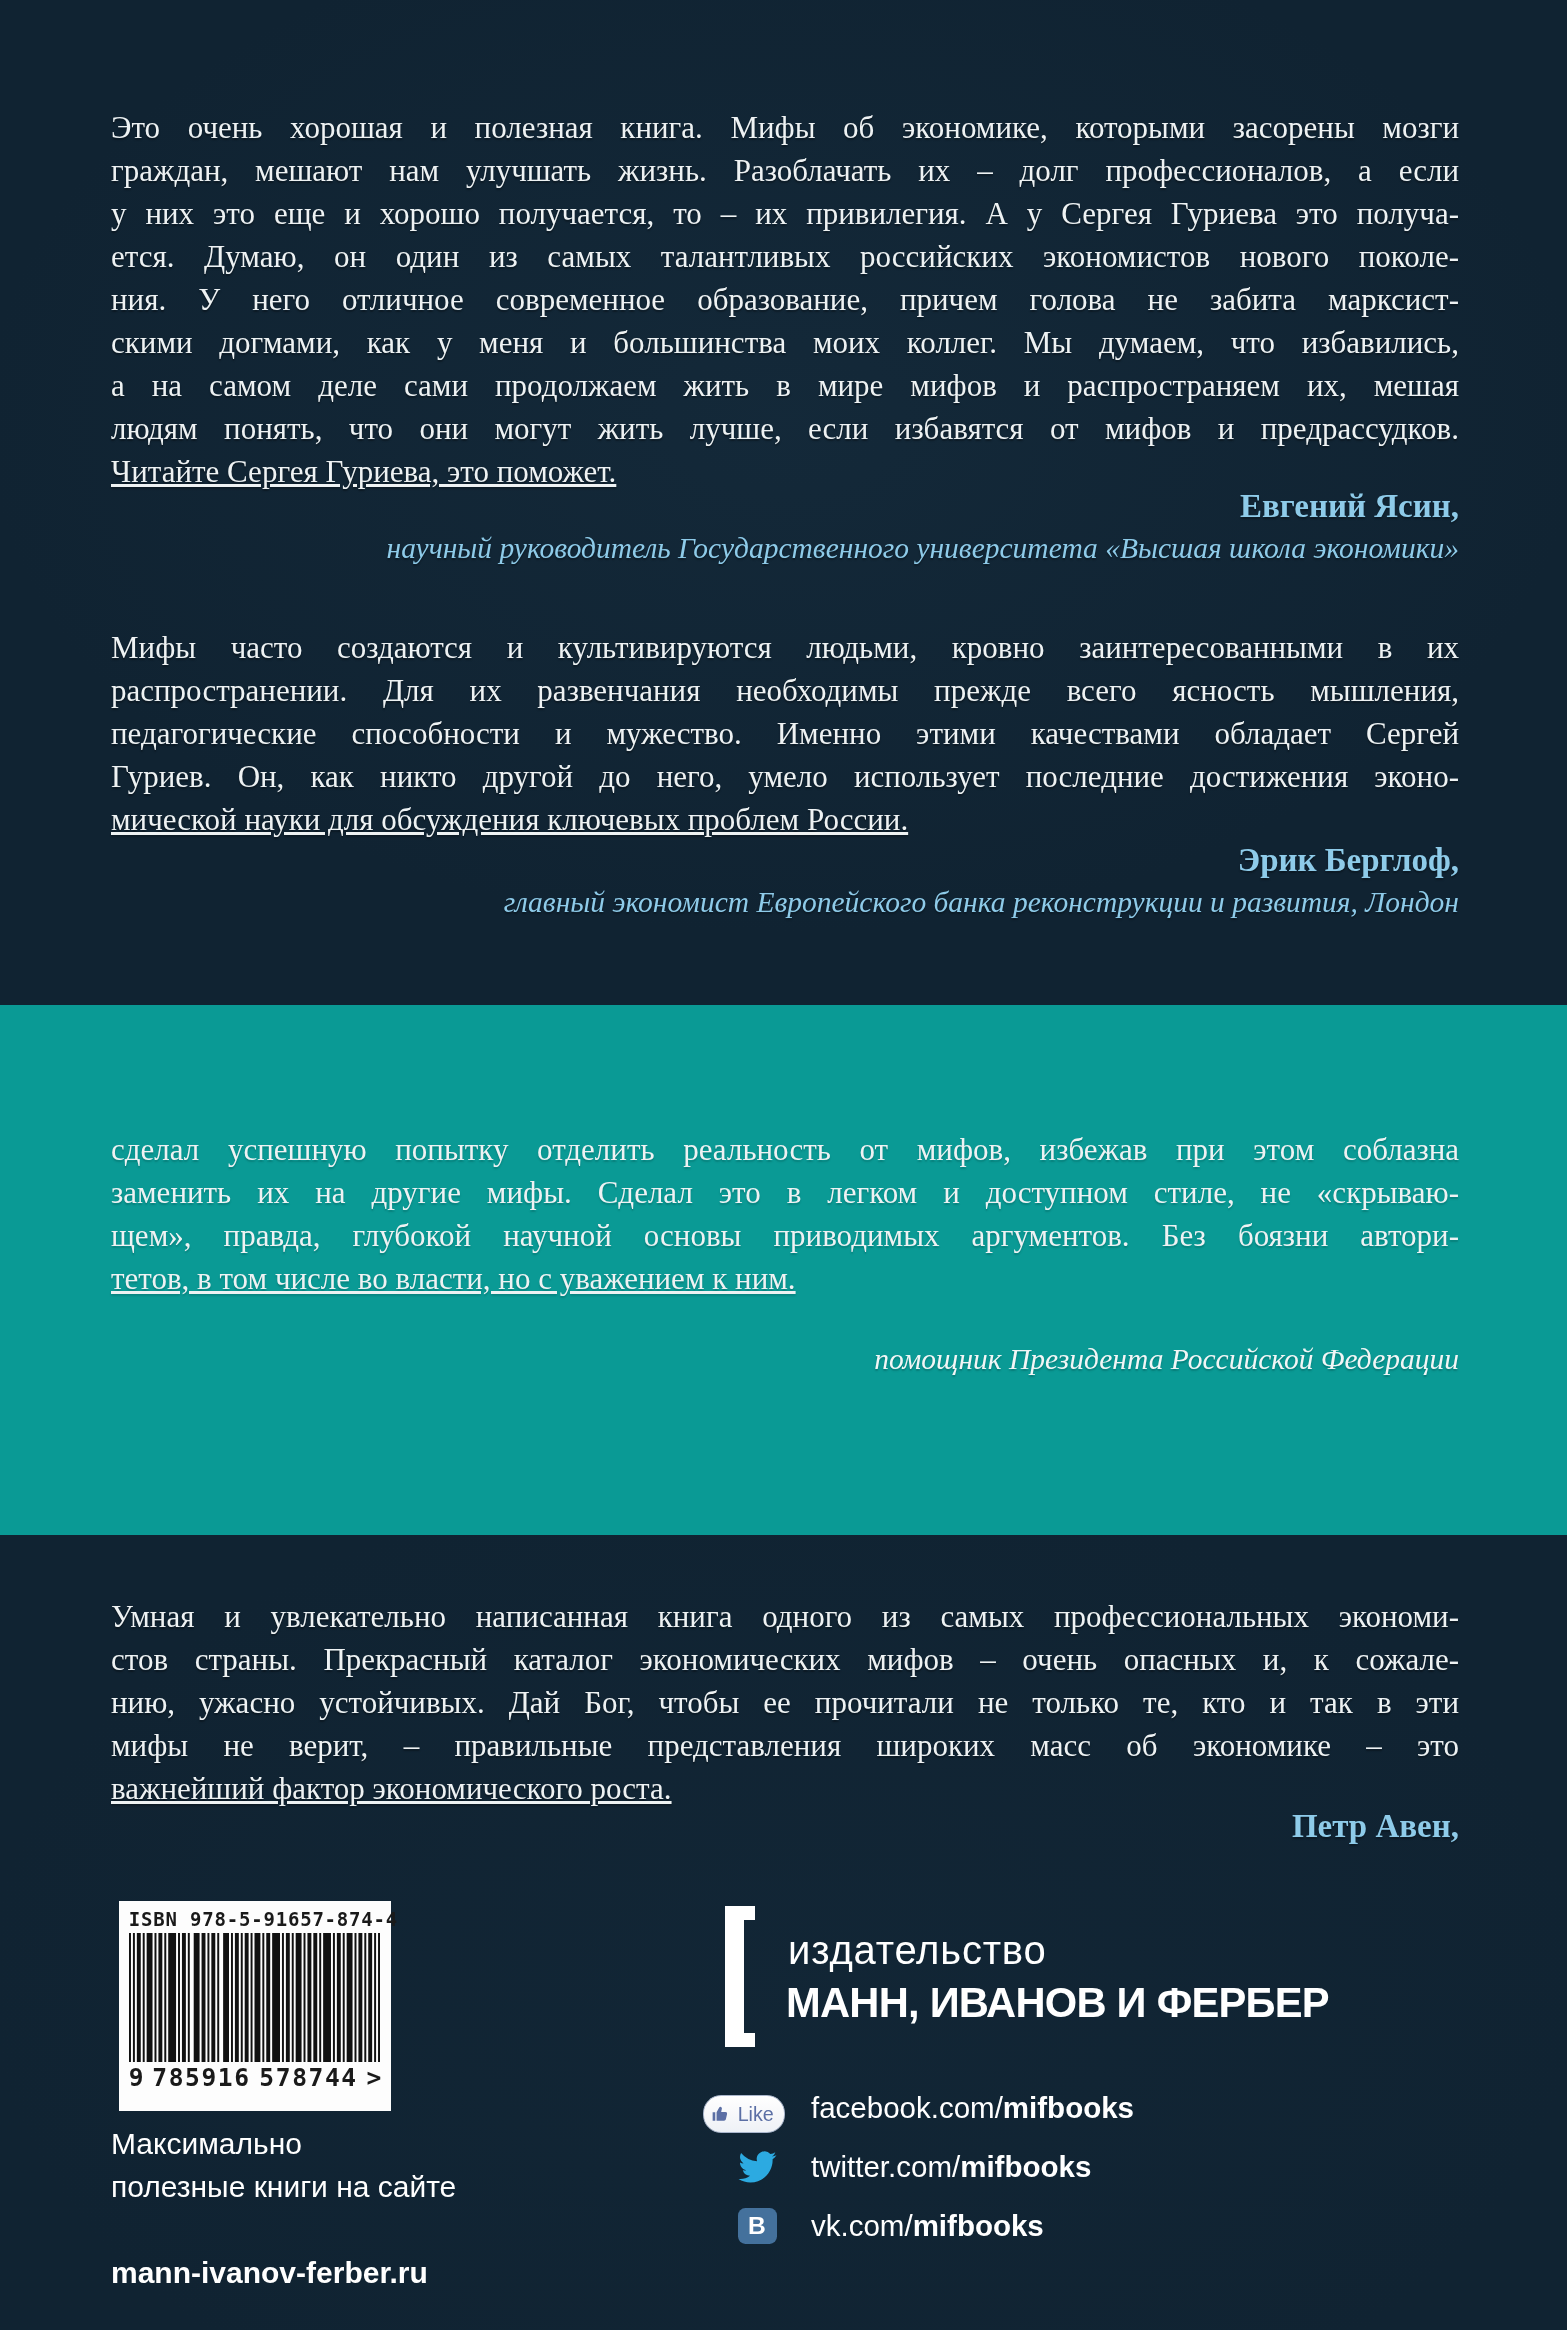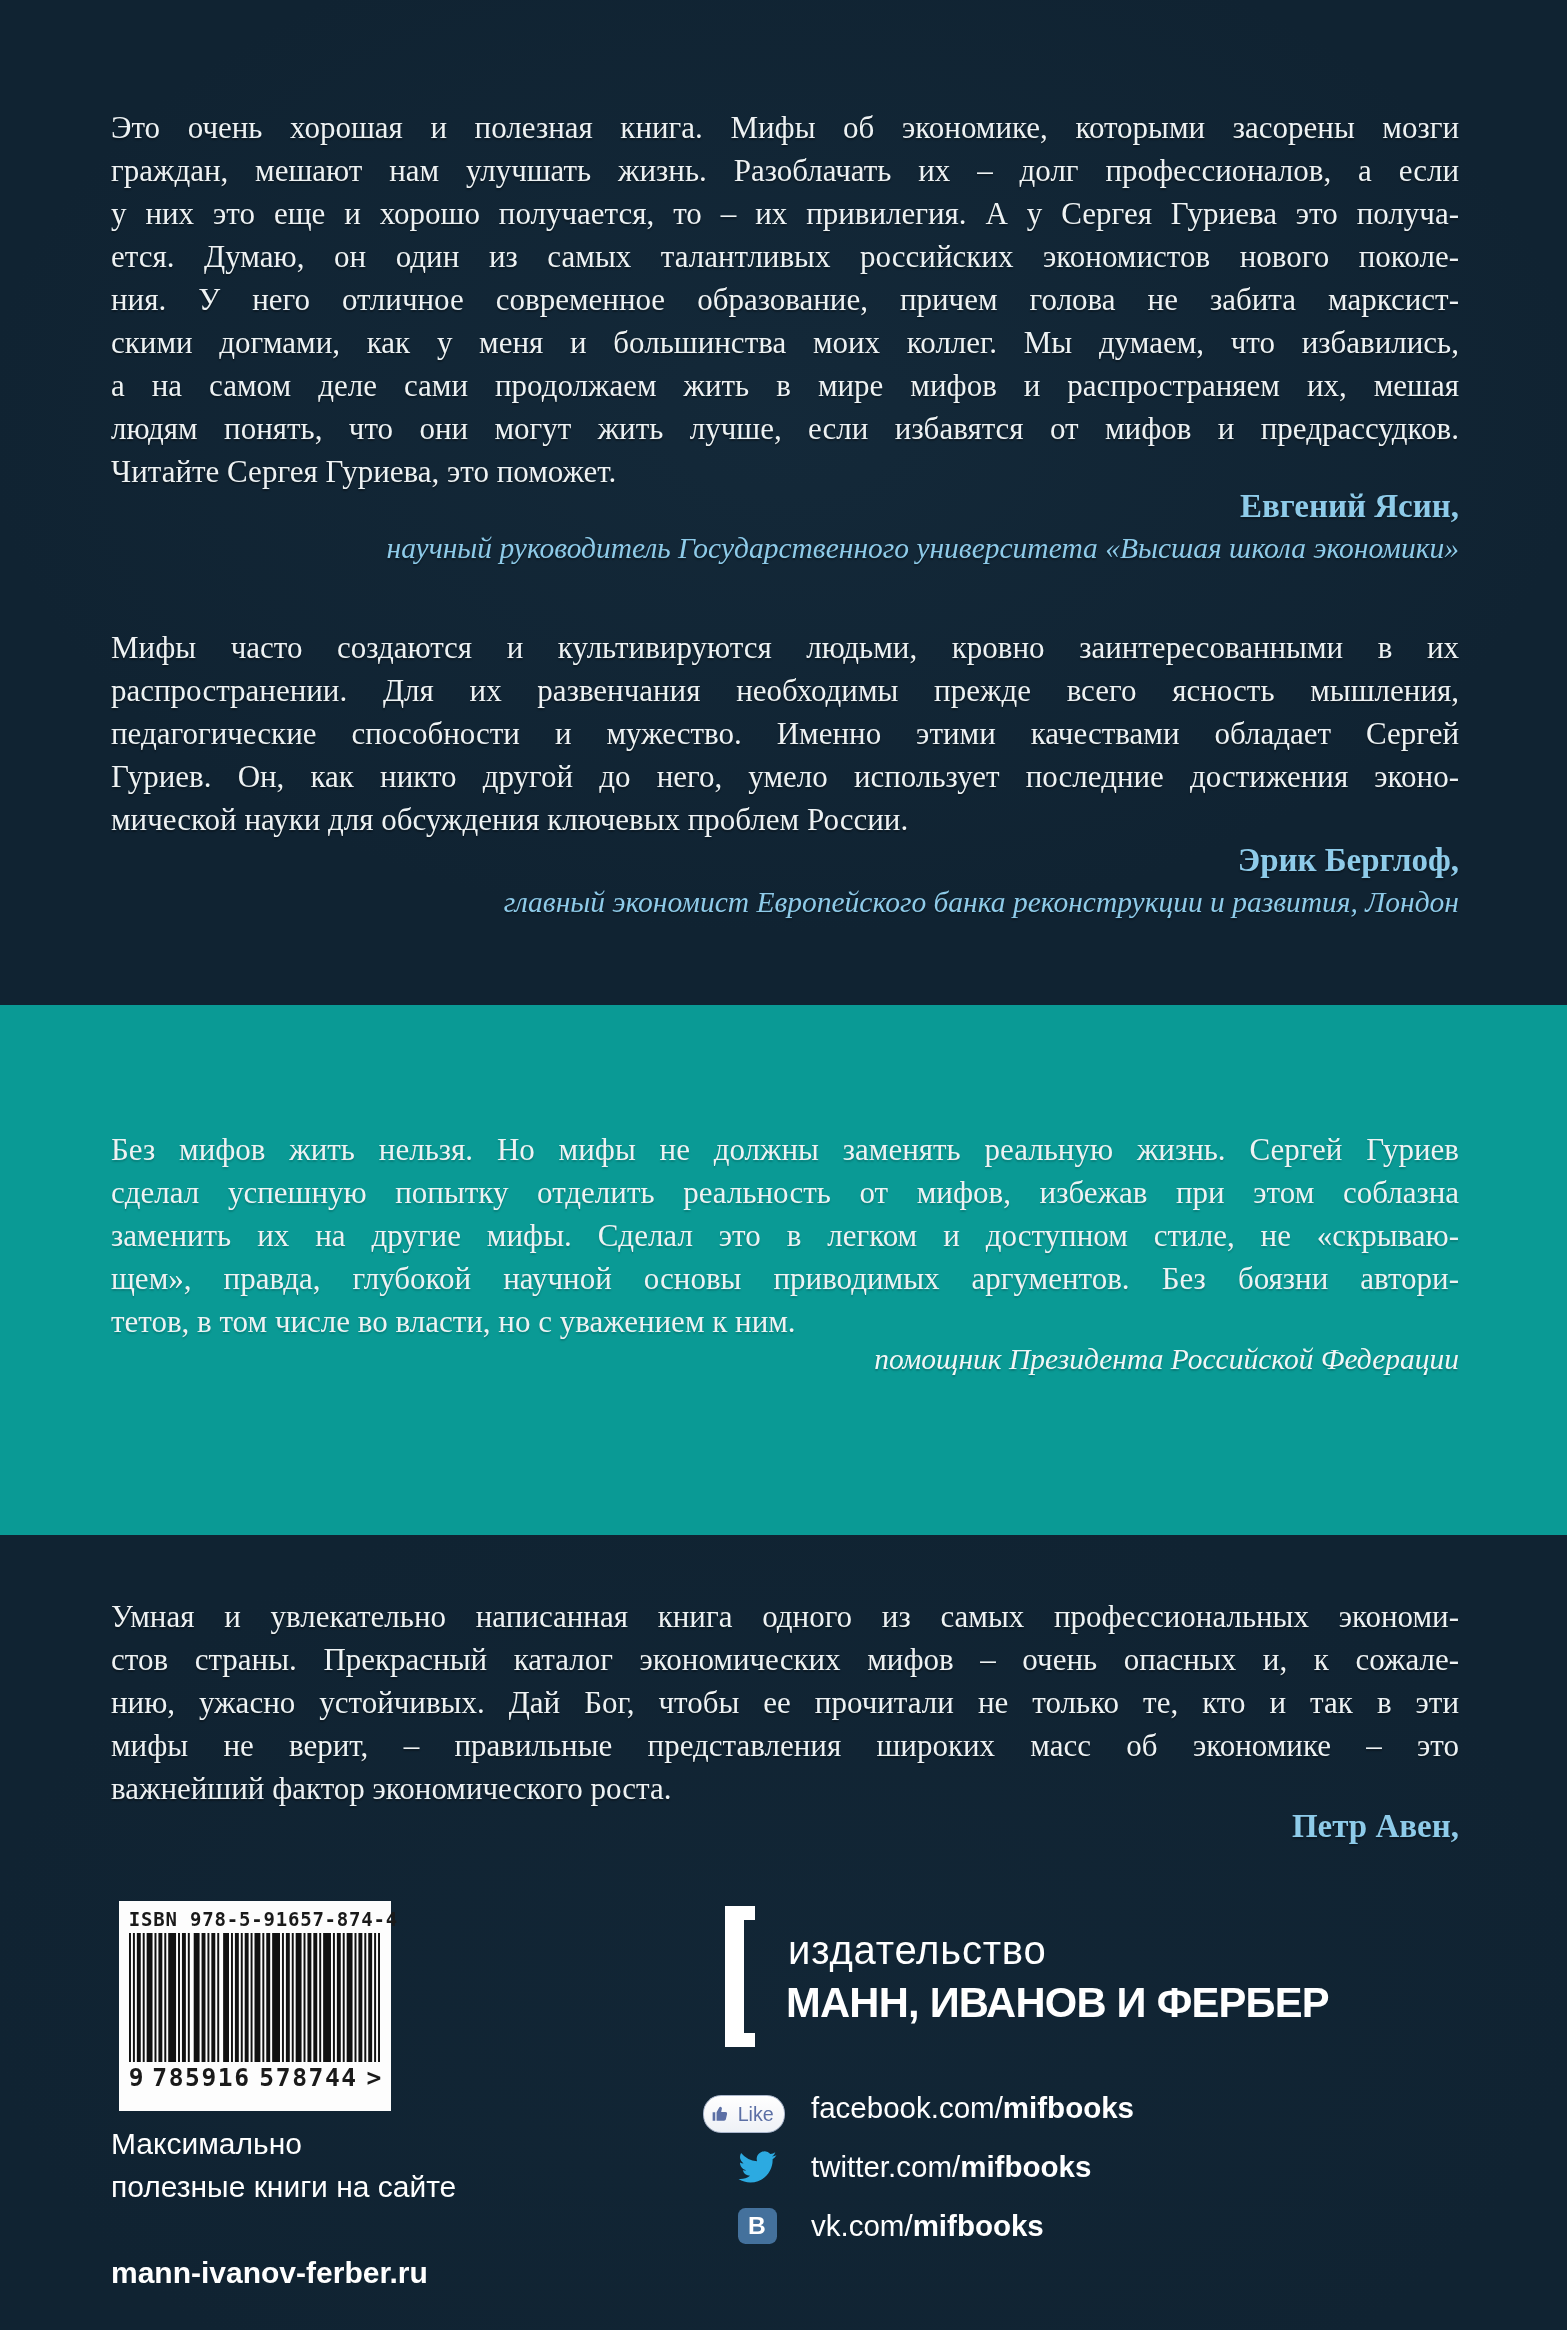--- a/index.html
+++ b/index.html
@@ -26,21 +26,21 @@
 
   
   .quote-para {
     position:absolute; left:111px; width:1348px;
     font-family:"Liberation Serif", serif;
     font-size:31px; line-height:43px; font-weight:400;
     color:#eef2f3;
     text-shadow:0 1.6px 1.6px rgba(0,0,0,.35);
   }
   .quote-para .pline { text-align:justify; text-align-last:justify; white-space:normal; }
-  .quote-para .pline.last { text-align-last:left; }
+  .quote-para .pline.last { text-align-last:left;text-decoration:underline; }
 
   .attribution {
     position:absolute; left:111px; width:1348px;
     text-align:right;
     font-family:"Liberation Serif", serif;
     text-shadow:0 1.6px 1.6px rgba(0,0,0,.30);
   }
   .attribution .attr-name { display:block; font-weight:700; font-size:33px; line-height:43px; }
   .attribution .attr-role { display:block; font-style:italic; font-weight:400; font-size:29.5px; line-height:41px; }
   .attr-blue { color:#8ecbe9; }
@@ -145,21 +145,20 @@
       <div class="pline">педагогические способности и мужество. Именно этими качествами обладает Сергей</div>
       <div class="pline">Гуриев. Он, как никто другой до него, умело использует последние достижения эконо-</div>
       <div class="pline last">мической науки для обсуждения ключевых проблем России.</div>
     </div>
   <div class="attribution attr-blue" style="top:839px;">
     <span class="attr-name">Эрик Берглоф,</span>
     <span class="attr-role">главный экономист Европейского банка реконструкции и развития, Лондон</span>
   </div>
 
   <div class="quote-para on-teal" style="top:1128px;">
-      <div class="pline">Без мифов жить нельзя. Но мифы не должны заменять реальную жизнь. Сергей Гуриев</div>
       <div class="pline">сделал успешную попытку отделить реальность от мифов, избежав при этом соблазна</div>
       <div class="pline">заменить их на другие мифы. Сделал это в легком и доступном стиле, не «скрываю-</div>
       <div class="pline">щем», правда, глубокой научной основы приводимых аргументов. Без боязни автори-</div>
       <div class="pline last">тетов, в том числе во власти, но с уважением к ним.</div>
     </div>
   <div class="attribution attr-white" style="top:1339px;">
     <span class="attr-role">помощник Президента Российской Федерации</span>
   </div>
 
   <div class="quote-para" style="top:1595px;">

